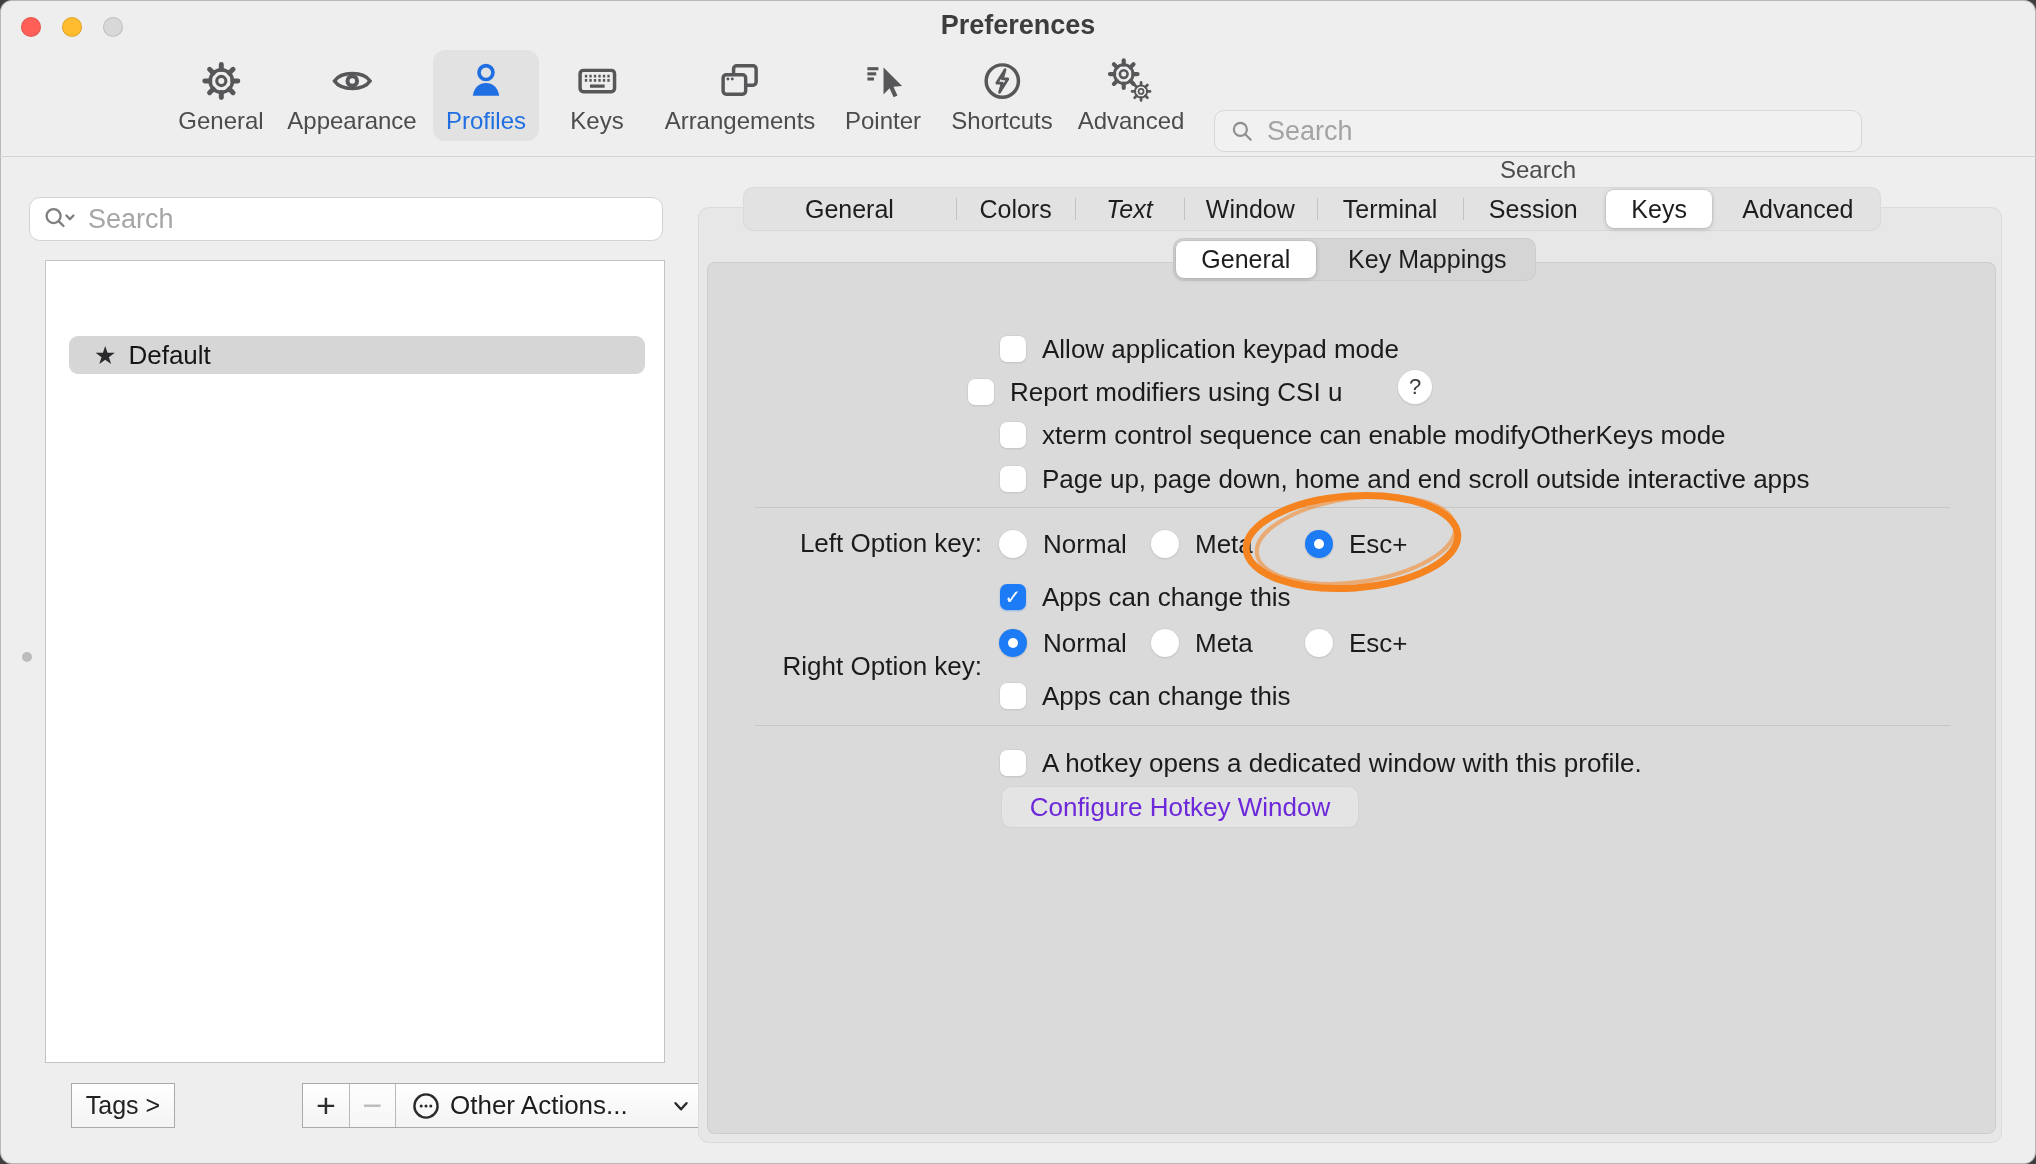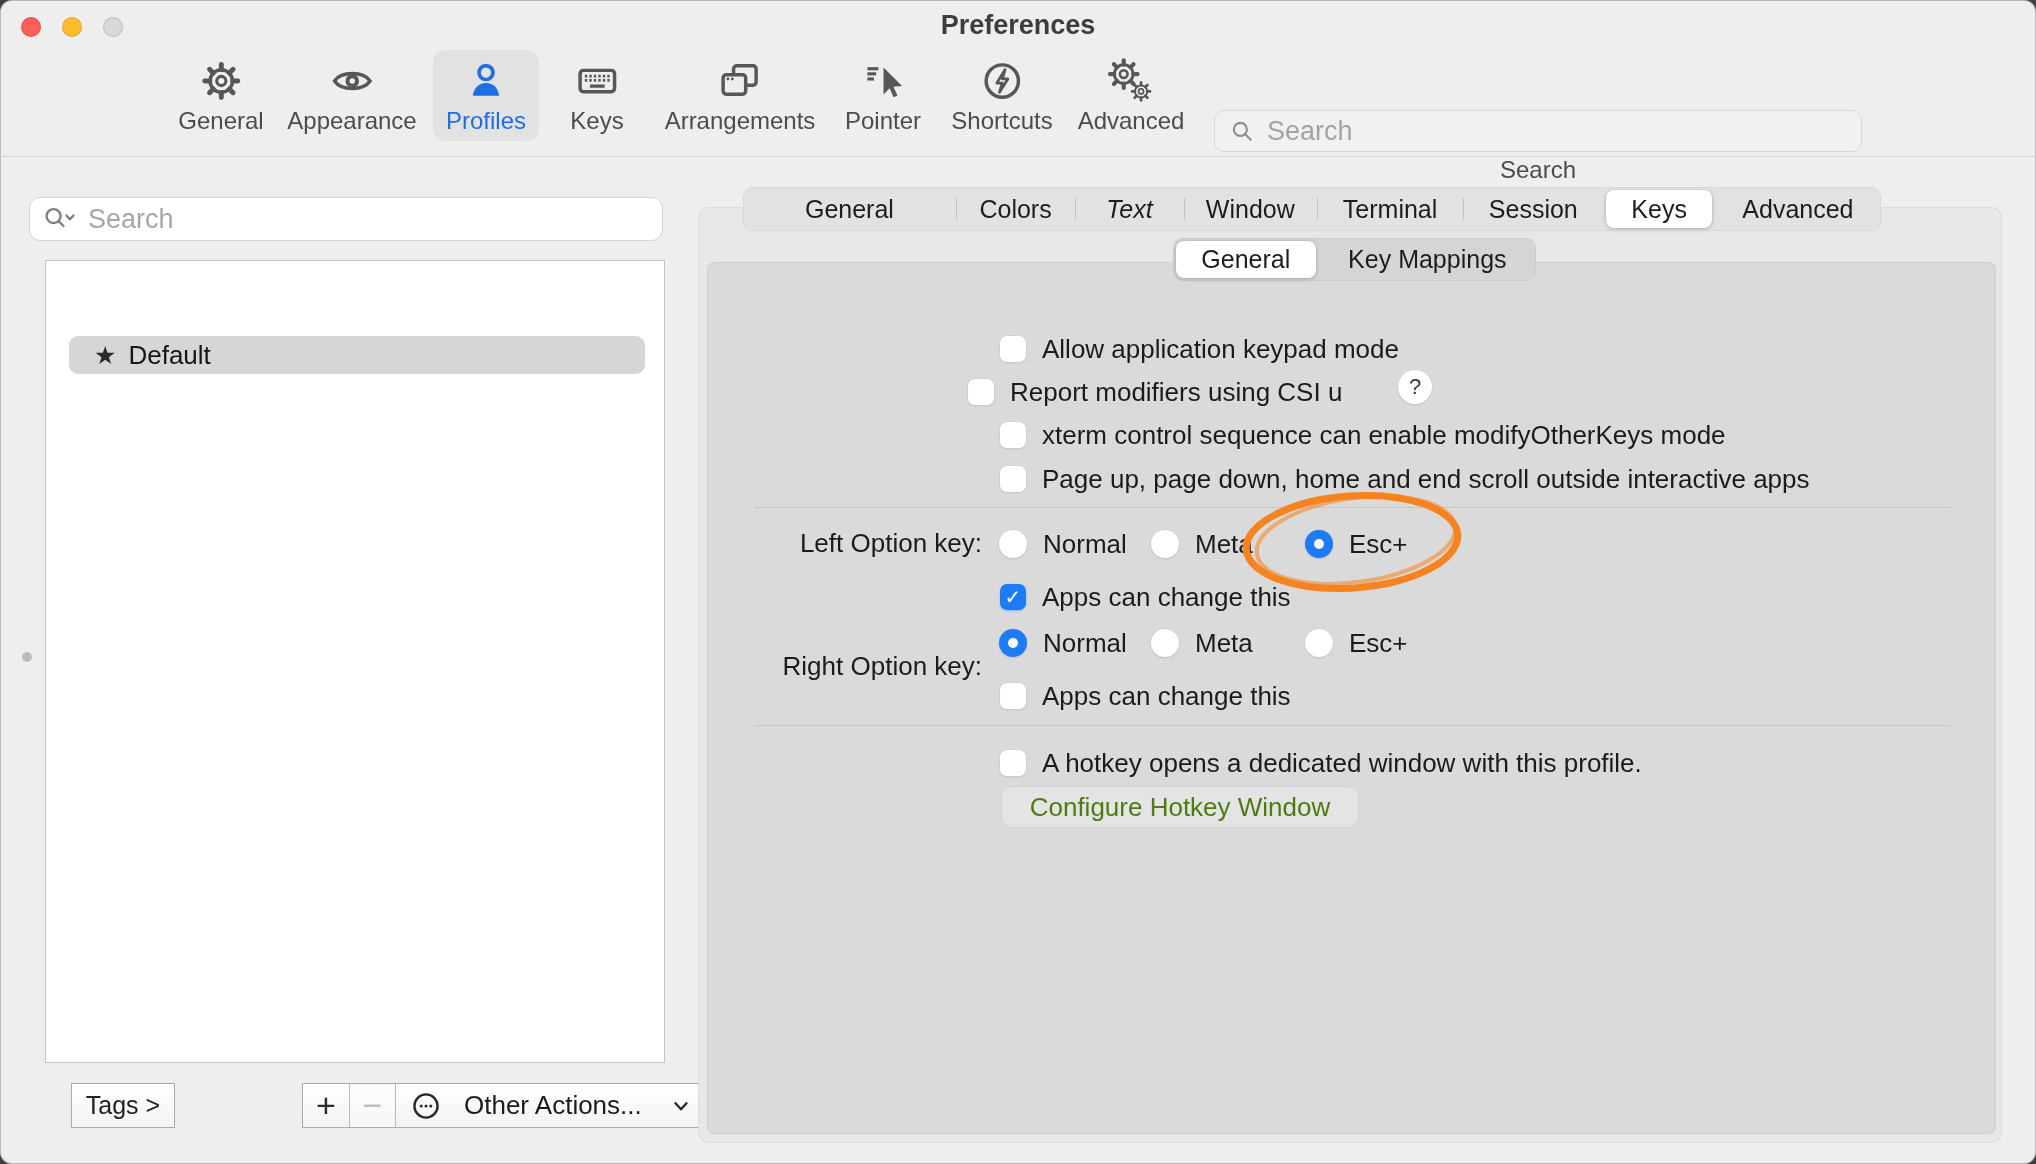--- a/index.html
+++ b/index.html
@@ -39,21 +39,21 @@
   .prow .pname{font-size:26px;color:#151517;}
   .edge-dot{position:absolute;left:22px;top:652px;width:10px;height:10px;border-radius:50%;background:#bcbcbc;}
   
   .btn{background:linear-gradient(#ffffff,#f3f3f3);border:1px solid #aaaaaa;box-sizing:border-box;margin-left:41px;}
   .tags-btn{position:absolute;left:30px;top:1083px;width:104px;height:45px;font-size:25px;color:#222;
             display:flex;align-items:center;justify-content:center;}
   .pm-group{position:absolute;left:261px;top:1083px;width:405px;height:45px;display:flex;}
   .pm-cell{border-right:1px solid #b9b9b9;display:flex;align-items:center;justify-content:center;}
   .pm-plus{width:46px;font-size:34px;color:#2c2c2c;font-weight:300;}
   .pm-minus{width:45px;font-size:34px;color:#bdbdbd;font-weight:300;background:linear-gradient(#fdfdfd,#f6f6f6);}
-  .pm-oa{flex:1;border-right:none;display:flex;align-items:center;gap:22px;padding:0 14px;}
+  .pm-oa{flex:1;border-right:none;display:flex;align-items:center;gap:8px;padding:0 14px;}
   .pm-oa .oa-lb{font-size:26px;color:#1c1c1e;flex:1;white-space:nowrap;}
   
   .panel-outer{position:absolute;left:698px;top:207px;width:1304px;height:936px;background:#e7e7e7;border-radius:11px;
                box-shadow:inset 0 0 0 1px rgba(0,0,0,.05);}
   .panel-inner{position:absolute;left:707px;top:262px;width:1289px;height:872px;background:#dadada;border-radius:8px;
                box-shadow:inset 0 0 0 1px rgba(0,0,0,.06);}
   
   .seg{position:absolute;display:flex;background:#e2e2e2;border-radius:10px;box-shadow:inset 0 0 0 1px rgba(0,0,0,.04);}
   .seg-main{left:743px;top:187px;width:1138px;height:44px;}
   .seg-sub{left:1173px;top:238px;width:363px;height:43px;background:#d5d5d5;}
@@ -77,21 +77,21 @@
          box-shadow:0 0 0 .5px #c9c9c9,0 1px 2px rgba(0,0,0,.12);position:relative;}
   .radio.on{background:#1d7bf5;}
   .radio.on::after{content:"";position:absolute;left:9px;top:9px;width:10px;height:10px;border-radius:50%;background:#fff;}
   .helpbtn{position:absolute;left:1398px;top:370px;width:34px;height:34px;border-radius:50%;background:#fff;
            box-shadow:0 0 0 .5px #cfcfcf,0 1px 2px rgba(0,0,0,.15);display:flex;align-items:center;justify-content:center;
            font-size:22px;color:#3a3a3c;}
   .divider{position:absolute;left:755px;width:1195px;height:1px;background:#c6c6c6;}
   .optlabel{position:absolute;left:690px;width:292px;text-align:right;font-size:26px;color:#1b1b1d;line-height:28px;}
   .cfg-btn{position:absolute;left:1002px;top:787px;width:356px;height:40px;border-radius:9px;background:#e4e4e4;
            box-shadow:0 0 0 .5px #cdcdcd;display:flex;align-items:center;justify-content:center;
-           font-size:26px;color:#4d7c0f;}
+           font-size:26px;color:#6d28d9;}
   .annot{position:absolute;left:0;top:0;width:2036px;height:1164px;pointer-events:none;}
   svg.ic{display:block;}
 </style>
 </head>
 <body>
 
 <svg width="0" height="0" style="position:absolute">
   <defs>
     <g id="gear" fill="none" stroke="#57575a">
       <circle cx="12" cy="12" r="6.1" stroke-width="1.9"></circle>

